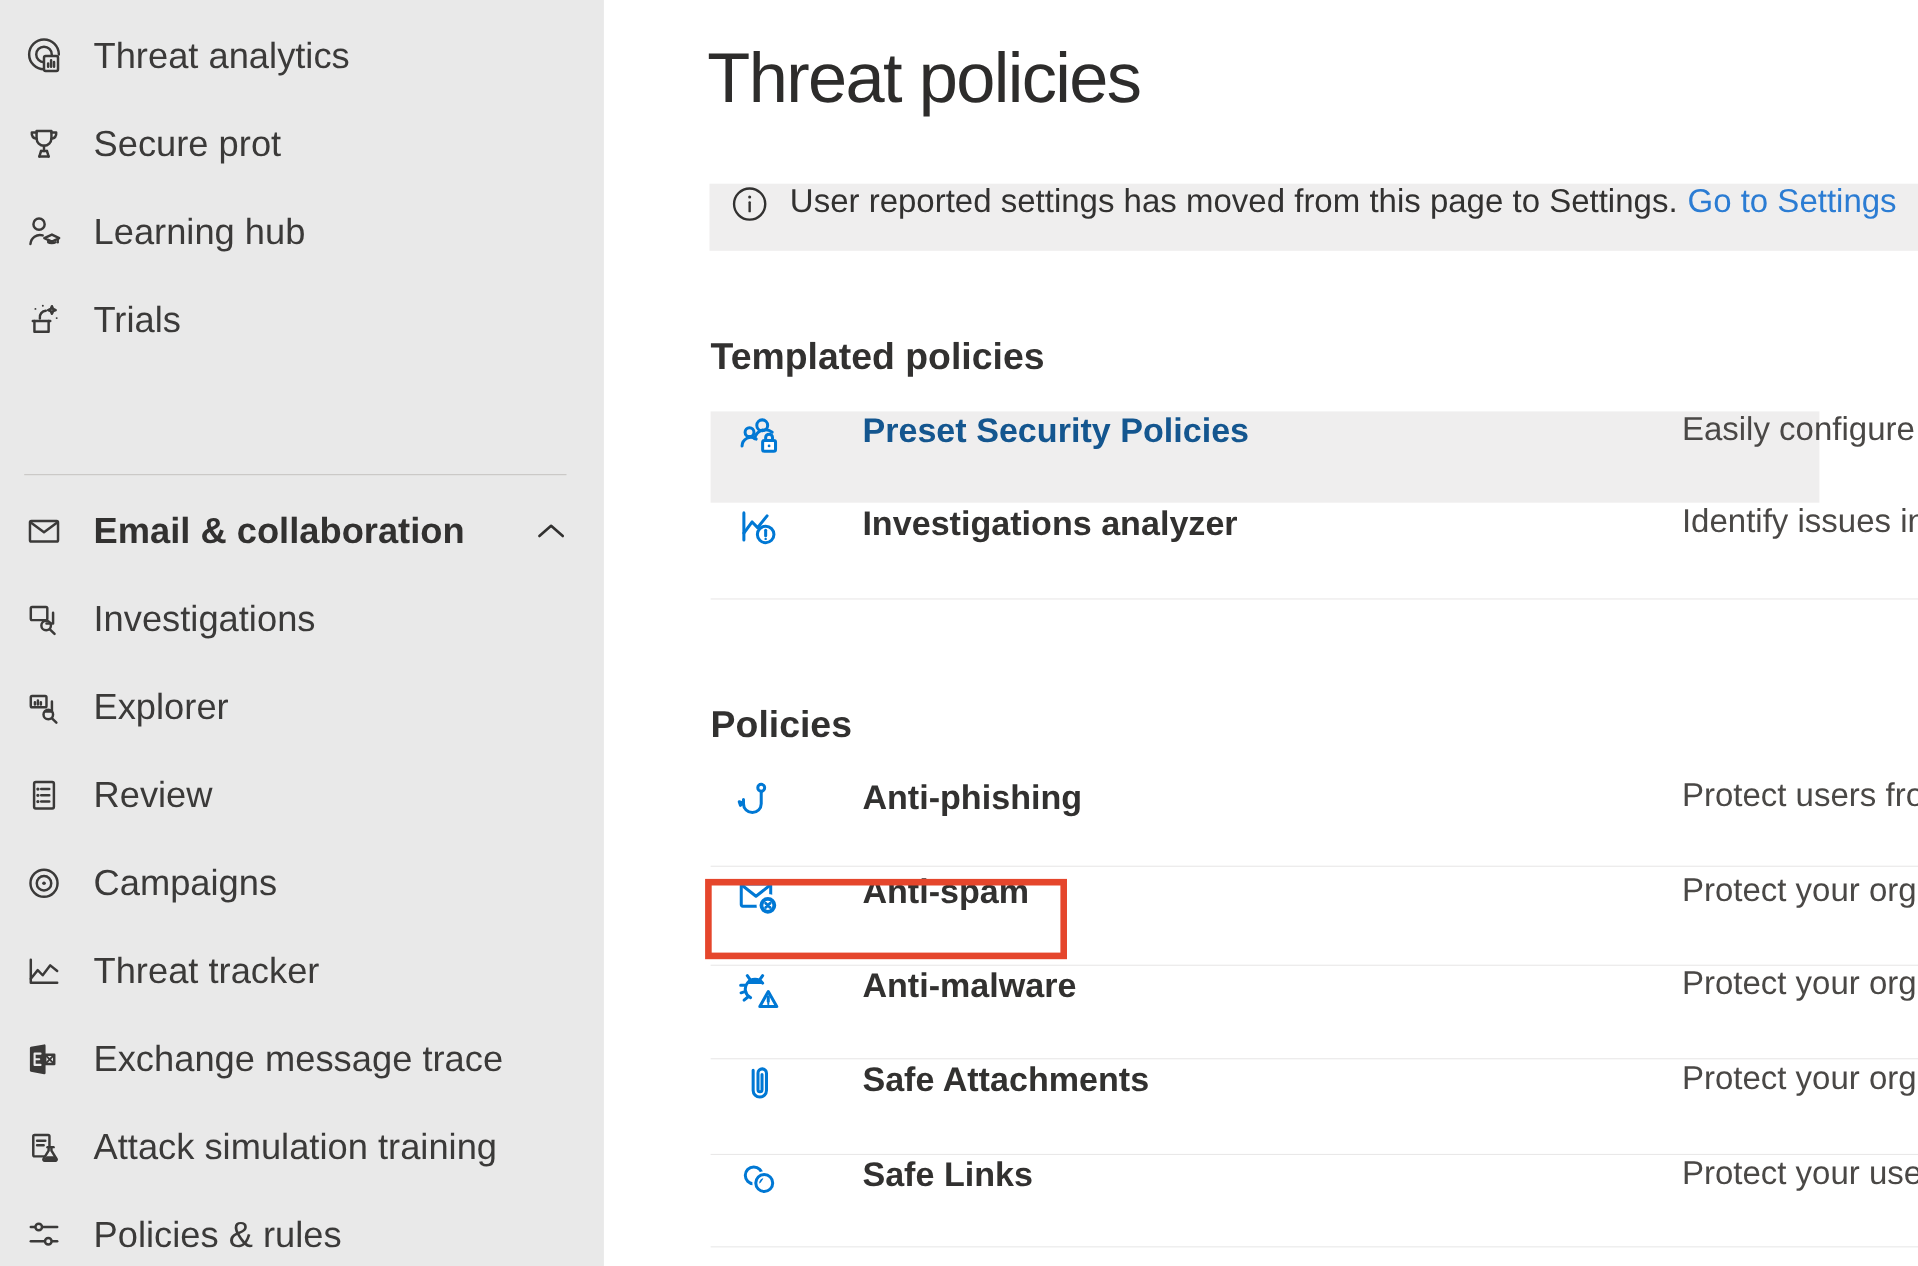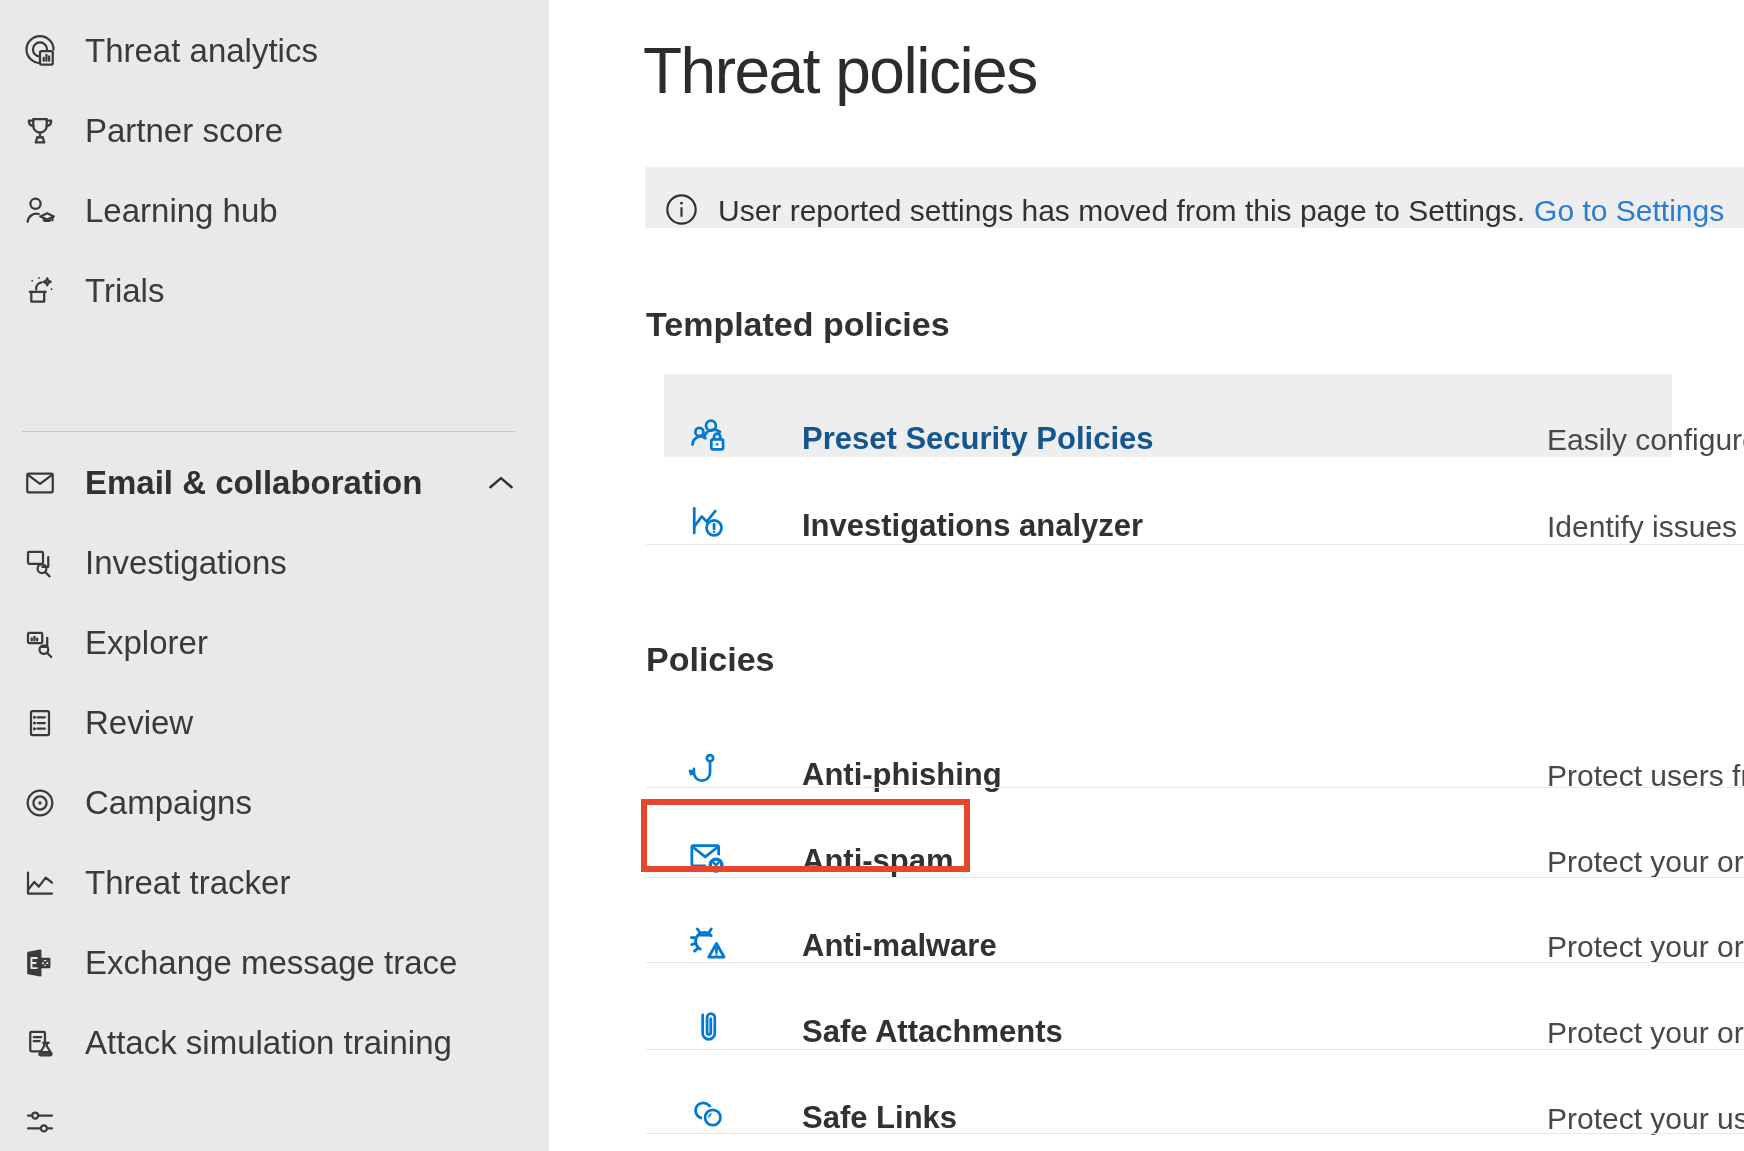--- a/index.html
+++ b/index.html
@@ -13,29 +13,29 @@
   .nicon { width:36px; height:36px; margin-left:22px; flex:0 0 36px; display:flex; align-items:center; justify-content:center; }
   .nlabel { margin-left:27px; font-size:33px; color:#3b3a39; white-space:nowrap; }
   .nav-item.bold .nlabel { font-weight:700; color:#323130; }
   .chev { position:absolute; left:484px; top:50%; transform:translateY(-50%); width:34px; height:34px; }
   .side-divider { position:absolute; left:22px; top:431px; width:493px; height:1px; background:#c8c6c4; }
   .si path,.si rect,.si circle { fill:none; stroke:#3b3a39; stroke-width:1.5; stroke-linecap:round; stroke-linejoin:round; }
   .chev path { fill:none; stroke:#323130; stroke-width:1.7; stroke-linecap:round; stroke-linejoin:round; }
 
   
   .title { position:absolute; left:643px; top:34px; font-size:64px; font-weight:400; letter-spacing:-1.5px; color:#2d2c2b; white-space:nowrap; }
-  .banner { position:absolute; left:645px; top:167px; width:1099px; height:61px; background:#efeeee; display:flex; align-items:flex-end; }
+  .banner { position:absolute; left:645px; top:167px; width:1099px; height:61px; background:#efeeee; display:flex; align-items:flex-start; }
   .binfo-wrap { width:37px; height:37px; margin-left:18px; flex:0 0 37px; }
   .binfo circle,.binfo path { fill:none; stroke:#323130; stroke-width:1.4; stroke-linecap:round; }
   .btext { margin-left:18px; font-size:30px; color:#323130; white-space:nowrap; }
   .blink { margin-left:9px; font-size:30px; color:#2b7cd3; text-decoration:none; white-space:nowrap; cursor:pointer; }
 
   .sec { position:absolute; left:646px; font-size:34px; font-weight:700; color:#323130; white-space:nowrap;text-align:center; }
 
-  .row { position:absolute; left:664px; width:1008px; display:flex; align-items:flex-end; cursor:pointer; }
+  .row { position:absolute; left:646px; width:1008px; display:flex; align-items:flex-start; cursor:pointer; }
   .row.hl { background:#efeeee; }
   .ricon { width:44px; height:44px; margin-left:22px; flex:0 0 44px; display:flex; align-items:center; justify-content:center; }
   .rlabel { margin-left:72px; font-size:31px; font-weight:700; color:#323130; white-space:nowrap; }
   .rlabel.bluelink { color:#14568f; }
   .rdesc { position:absolute; left:883px; font-size:30px; color:#4a4846; white-space:nowrap; }
   .hr { position:absolute; left:646px; width:1098px; height:1px; background:#e9e8e8; }
   .mi path,.mi rect,.mi circle { fill:none; stroke:#0078d4; stroke-width:1.5; stroke-linecap:round; stroke-linejoin:round; }
 
   .redbox { position:absolute; left:641px; top:799px; width:329px; height:73px;
             border:6px solid #e5462c; z-index:5; pointer-events:none; }
@@ -64,21 +64,21 @@
         <svg class="si" viewBox="0 0 24 24" width="36" height="36">
             <path d="M7.5 4h9v4.5a4.5 4.5 0 0 1-9 0z"></path>
             <path d="M7.5 5H4.6c-.2 2 .9 3.4 3 3.7"></path>
             <path d="M16.5 5h2.9c.2 2-.9 3.4-3 3.7"></path>
             <path d="M12 13v3.2"></path>
             <path d="M10.2 16.2h3.6"></path>
             <path d="M10.2 16.2l-1 3.3M13.8 16.2l1 3.3"></path>
             <path d="M9.2 19.5h5.6"></path>
           </svg>
       </span>
-      <span class="nlabel">Partner score</span>
+      <span class="nlabel">Secure prot</span>
     </div>
 
     <div class="nav-item" style="top:171px">
       <span class="nicon">
         <svg class="si" viewBox="0 0 24 24" width="36" height="36">
             <circle cx="9" cy="7.2" r="3.4"></circle>
             <path d="M3.8 19.2a5.8 5.8 0 0 1 7.4-5.2"></path>
             <path d="M12.2 15.6l4.6-2.1 4.4 2.1-4.4 2.1z"></path>
             <path d="M20.3 16v2.2"></path>
             <path d="M14.6 17v1.2c.7.6 3.4.6 4.3 0"></path>
@@ -204,20 +204,21 @@
 
     <div class="nav-item" style="top:1083px">
       <span class="nicon">
         <svg class="si" viewBox="0 0 24 24" width="36" height="36">
             <path d="M4 7h16"></path>
             <circle cx="8.8" cy="7" r="2" style="fill:#e9e9e9"></circle>
             <path d="M4 15.6h16"></path>
             <circle cx="14.6" cy="15.6" r="2" style="fill:#e9e9e9"></circle>
           </svg>
       </span>
+      <span class="nlabel">Policies &amp; rules</span>
     </div>
 
   </aside>
 
   <main>
 
     <h1 class="title">Threat policies</h1>
 
     <div class="banner">
       <span class="binfo-wrap">

